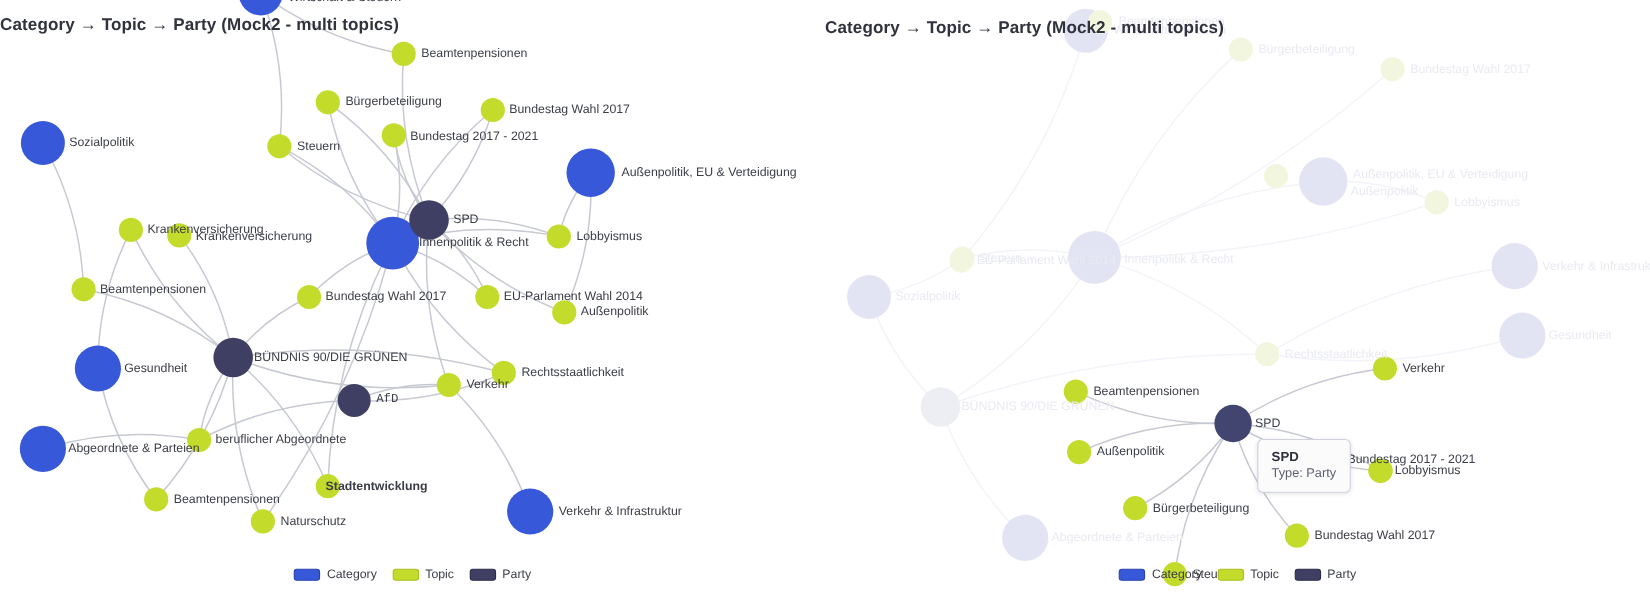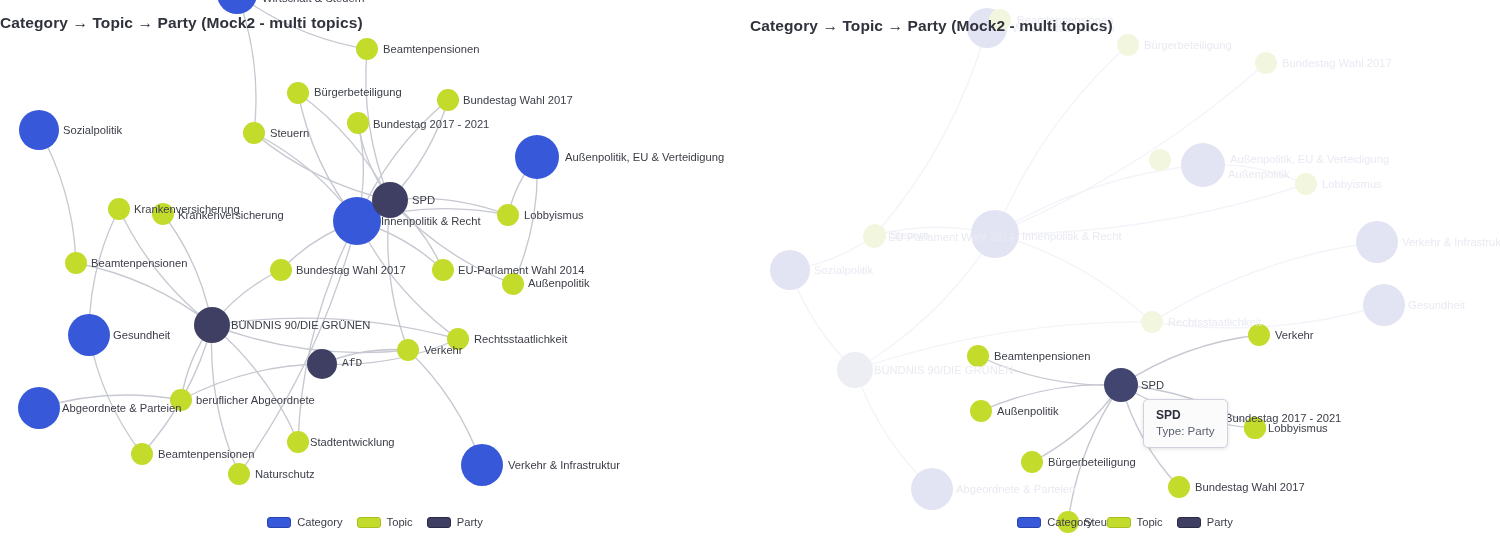--- a/index.html
+++ b/index.html
@@ -217,21 +217,21 @@
       <div class="node-label" style="left: 134px; top: 209px;">Krankenversicherung</div>
       <div class="node-label" style="left: 178px; top: 215px;">Krankenversicherung</div>
       <div class="node-label" style="left: 524px; top: 215px;">Lobbyismus</div>
       <div class="node-label" style="left: 91px; top: 263px;">Beamtenpensionen</div>
       <div class="node-label" style="left: 296px; top: 270px;">Bundestag Wahl 2017</div>
       <div class="node-label" style="left: 458px; top: 270px;">EU-Parlament Wahl 2014</div>
       <div class="node-label" style="left: 528px; top: 283px;">Außenpolitik</div>
       <div class="node-label" style="left: 474px; top: 339px;">Rechtsstaatlichkeit</div>
       <div class="node-label" style="left: 424px; top: 350px;">Verkehr</div>
       <div class="node-label" style="left: 196px; top: 400px;">beruflicher Abgeordnete</div>
-      <div class="node-label" style="left: 310px; top: 442px;">Stadtentwicklung</div>
+      <div class="node-label" style="left: 296px; top: 442px; font-weight: bold;">Stadtentwicklung</div>
       <div class="node-label" style="left: 158px; top: 454px;">Beamtenpensionen</div>
       <div class="node-label" style="left: 255px; top: 474px;">Naturschutz</div>
       <div class="node-label" style="left: 412px; top: 200px;">SPD</div>
       <div class="node-label" style="left: 231px; top: 325px;">BÜNDNIS 90/DIE GRÜNEN</div>
       <div class="node-label" style="left: 342px; top: 363px; font-family: Liberation Mono, monospace;">AfD</div>
     </div>
 
   <div class="panel" id="panel-right">
     <svg class="graph-svg" id="svg-right">
         <g>

